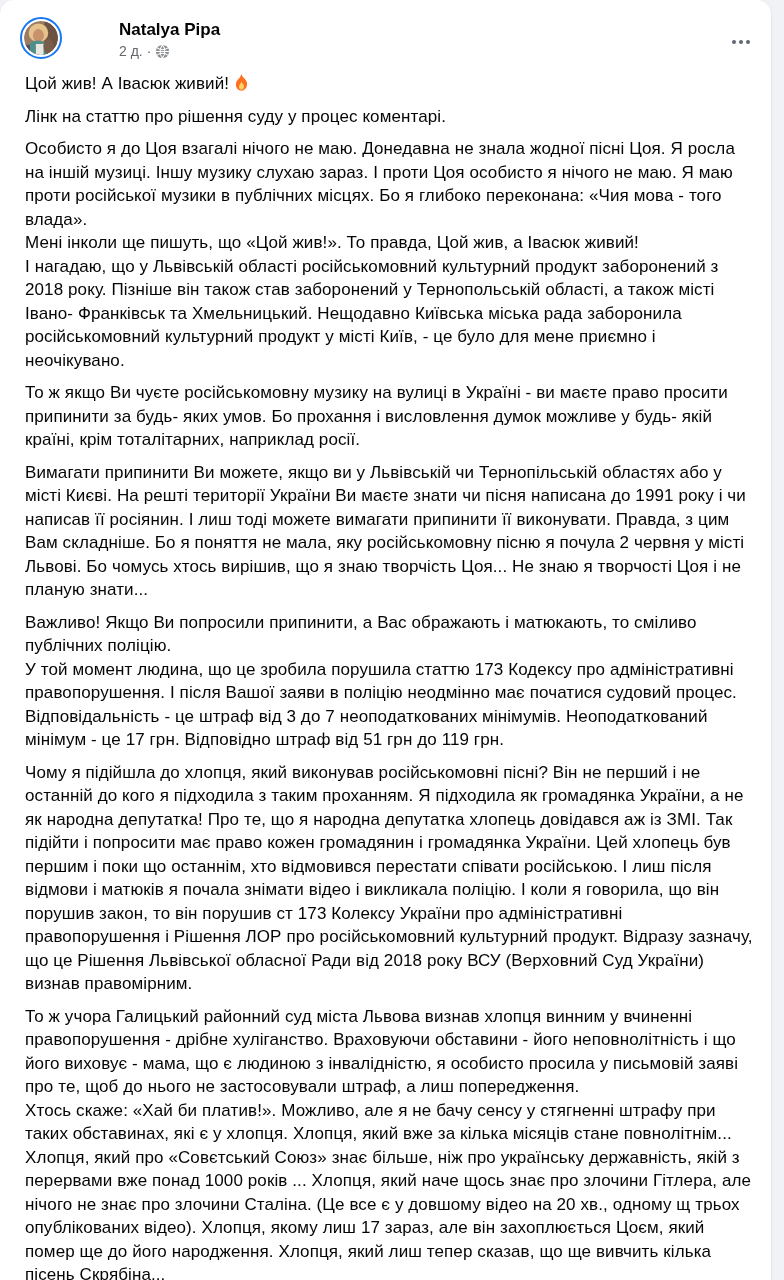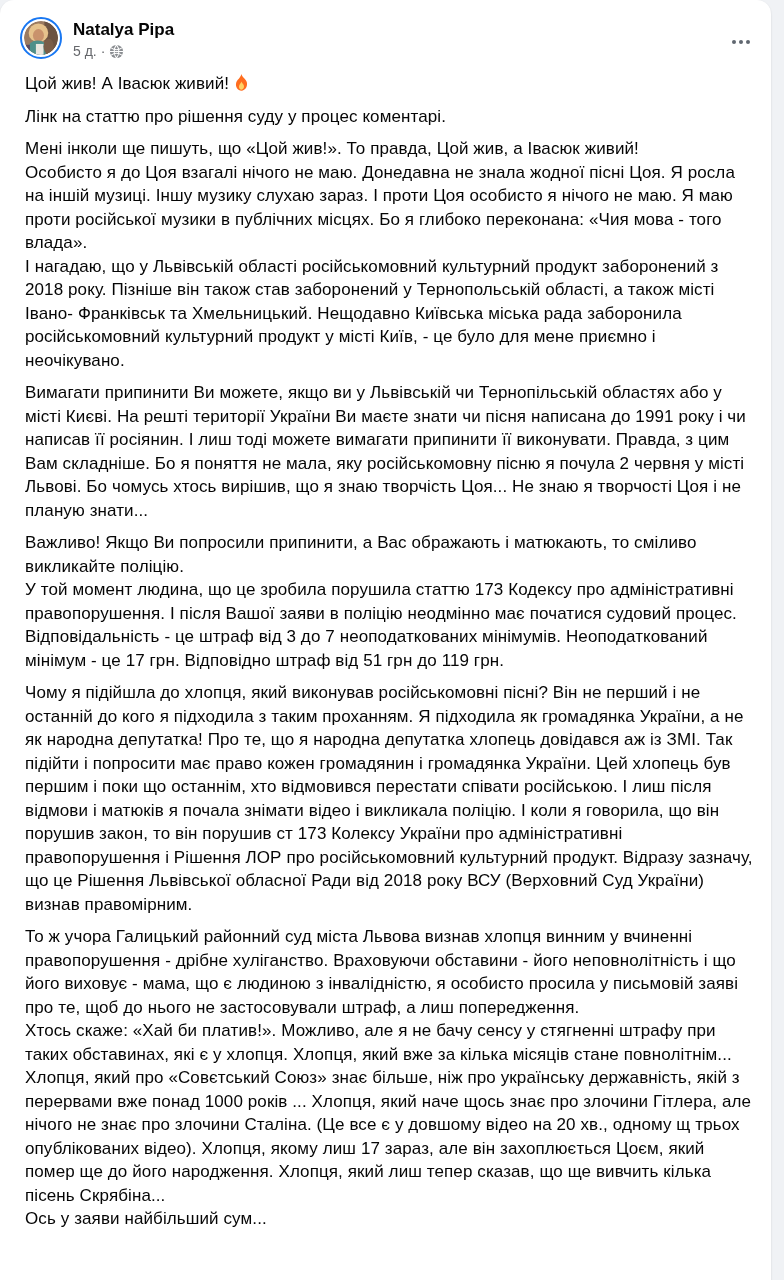--- a/index.html
+++ b/index.html
@@ -25,20 +25,21 @@
     border-radius: 14px 14px 0 0;
     box-shadow: 0 1px 2px rgba(0,0,0,0.15);
     box-sizing: border-box;
   }
   
   .post-header {
     position: relative;
     display: flex;
     align-items: flex-start;
     padding: 17px 16px 0 20px;
+    gap: 46px;
   }
   .avatar-ring {
     width: 42px;
     height: 42px;
     border-radius: 50%;
     border: 2.5px solid #1877f2;
     box-sizing: border-box;
     padding: 1.5px;
     flex: 0 0 auto;
     cursor: pointer;
@@ -130,21 +131,21 @@
             <ellipse cx="16" cy="33" rx="12" ry="10" fill="#4f8f8a"></ellipse>
             <rect x="14" y="27" width="9" height="13" fill="#e9e6df"></rect>
             <rect x="-2" y="28" width="9" height="12" fill="#5b4a60"></rect>
             <ellipse cx="29" cy="30" rx="6" ry="9" fill="#7a5d48"></ellipse>
           </g>
         </svg>
       </div>
       <div class="header-info">
         <div class="author-name">Natalya Pipa</div>
         <div class="meta-row">
-          <span>5 д.</span>
+          <span>2 д.</span>
           <span class="meta-dot">·</span>
           <svg class="globe" viewBox="0 0 16 16" aria-hidden="true">
             <circle cx="8" cy="8" r="7" fill="#8a8d91"></circle>
             <path d="M1 8 h14 M8 1 a11 11 0 0 1 0 14 M8 1 a11 11 0 0 0 0 14 M2.3 4.2 a9 9 0 0 0 11.4 0 M2.3 11.8 a9 9 0 0 1 11.4 0" stroke="#ffffff" stroke-width="1.1" fill="none"></path>
           </svg>
         </div>
       </div>
       <div class="more-button" title="">
         <i></i>
         <i></i>
@@ -159,32 +160,35 @@
           <path d="M10 1 C10.6 4.5 14.6 6 15.6 9.8 C16.7 14 14 18.6 10 18.6 C6 18.6 3.3 14.4 4.4 10.2 C5.2 7.2 8.6 5.6 10 1 Z" fill="#ff6d1f"></path>
           <path d="M10 9 C10.4 11 12.4 11.7 12.6 13.8 C12.8 16 11.6 17.6 10 17.6 C8.4 17.6 7.2 16 7.4 13.9 C7.6 11.9 9.5 11 10 9 Z" fill="#ffd366"></path>
         </svg>
       </div>
 
       <div class="para">
         <span class="line">Лінк на статтю про рішення суду у процес коментарі.</span>
       </div>
 
       <div class="para">
+        <span class="line">Особисто я до Цоя взагалі нічого не маю. Донедавна не знала жодної пісні Цоя. Я росла на іншій музиці. Іншу музику слухаю зараз. І проти Цоя особисто я нічого не маю. Я маю проти російської музики в публічних місцях. Бо я глибоко переконана: «Чия мова - того влада».</span>
         <span class="line">Мені інколи ще пишуть, що «Цой жив!». То правда, Цой жив, а Івасюк живий!</span>
-        <span class="line">Особисто я до Цоя взагалі нічого не маю. Донедавна не знала жодної пісні Цоя. Я росла на іншій музиці. Іншу музику слухаю зараз. І проти Цоя особисто я нічого не маю. Я маю проти російської музики в публічних місцях. Бо я глибоко переконана: «Чия мова - того влада».</span>
         <span class="line">І нагадаю, що у Львівській області російськомовний культурний продукт заборонений з 2018 року. Пізніше він також став заборонений у Тернопольській області, а також місті Івано- Франківськ та Хмельницький. Нещодавно Київська міська рада заборонила російськомовний культурний продукт у місті Київ, - це було для мене приємно і неочікувано.</span>
       </div>
 
+      <div class="para">
+        <span class="line">То ж якщо Ви чуєте російськомовну музику на вулиці в Україні - ви маєте право просити припинити за будь- яких умов. Бо прохання і висловлення думок можливе у будь- якій країні, крім тоталітарних, наприклад росії.</span>
+      </div>
 
       <div class="para">
         <span class="line">Вимагати припинити Ви можете, якщо ви у Львівській чи Тернопільській областях або у місті Києві. На решті території України Ви маєте знати чи пісня написана до 1991 року і чи написав її росіянин. І лиш тоді можете вимагати припинити її виконувати. Правда, з цим Вам складніше. Бо я поняття не мала, яку російськомовну пісню я почула 2 червня у місті Львові. Бо чомусь хтось вирішив, що я знаю творчість Цоя... Не знаю я творчості Цоя і не планую знати...</span>
       </div>
 
       <div class="para">
-        <span class="line">Важливо! Якщо Ви попросили припинити, а Вас ображають і матюкають, то сміливо викликайте поліцію.</span>
+        <span class="line">Важливо! Якщо Ви попросили припинити, а Вас ображають і матюкають, то сміливо публічних поліцію.</span>
         <span class="line">У той момент людина, що це зробила порушила статтю 173 Кодексу про адміністративні правопорушення. І після Вашої заяви в поліцію неодмінно має початися судовий процес. Відповідальність - це штраф від 3 до 7 неоподаткованих мінімумів. Неоподаткований мінімум - це 17 грн. Відповідно штраф від 51 грн до 119 грн.</span>
       </div>
 
       <div class="para">
         <span class="line">Чому я підійшла до хлопця, який виконував російськомовні пісні? Він не перший і не останній до кого я підходила з таким проханням. Я підходила як громадянка України, а не як народна депутатка! Про те, що я народна депутатка хлопець довідався аж із ЗМІ. Так підійти і попросити має право кожен громадянин і громадянка України. Цей хлопець був першим і поки що останнім, хто відмовився перестати співати російською. І лиш після відмови і матюків я почала знімати відео і викликала поліцію. І коли я говорила, що він порушив закон, то він порушив ст 173 Колексу України про адміністративні правопорушення і Рішення ЛОР про російськомовний культурний продукт. Відразу зазначу, що це Рішення Львівської обласної Ради від 2018 року ВСУ (Верховний Суд України) визнав правомірним.</span>
       </div>
 
       <div class="para">
         <span class="line">То ж учора Галицький районний суд міста Львова визнав хлопця винним у вчиненні правопорушення - дрібне хуліганство. Враховуючи обставини - його неповнолітність і що його виховує - мама, що є людиною з інвалідністю, я особисто просила у письмовій заяві про те, щоб до нього не застосовували штраф, а лиш попередження.</span>
         <span class="line">Хтось скаже: «Хай би платив!». Можливо, але я не бачу сенсу у стягненні штрафу при таких обставинах, які є у хлопця. Хлопця, який вже за кілька місяців стане повнолітнім... Хлопця, який про «Совєтський Союз» знає більше, ніж про українську державність, якій з перервами вже понад 1000 років ... Хлопця, який наче щось знає про злочини Гітлера, але нічого не знає про злочини Сталіна. (Це все є у довшому відео на 20 хв., одному щ трьох опублікованих відео). Хлопця, якому лиш 17 зараз, але він захоплюється Цоєм, який помер ще до його народження. Хлопця, який лиш тепер сказав, що ще вивчить кілька пісень Скрябіна...</span>

